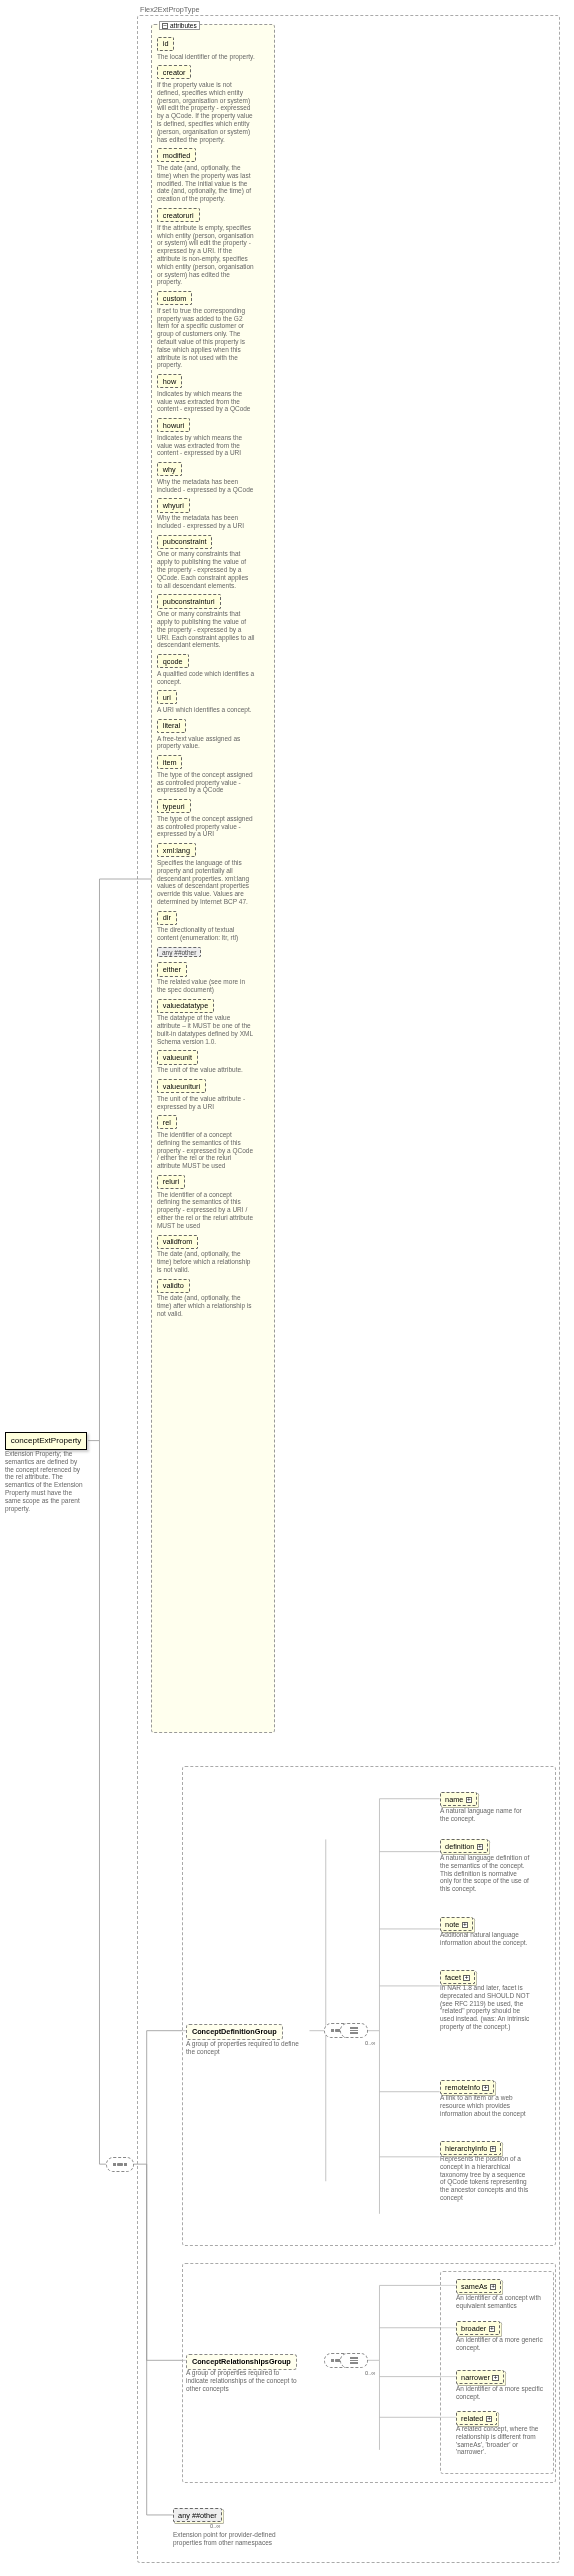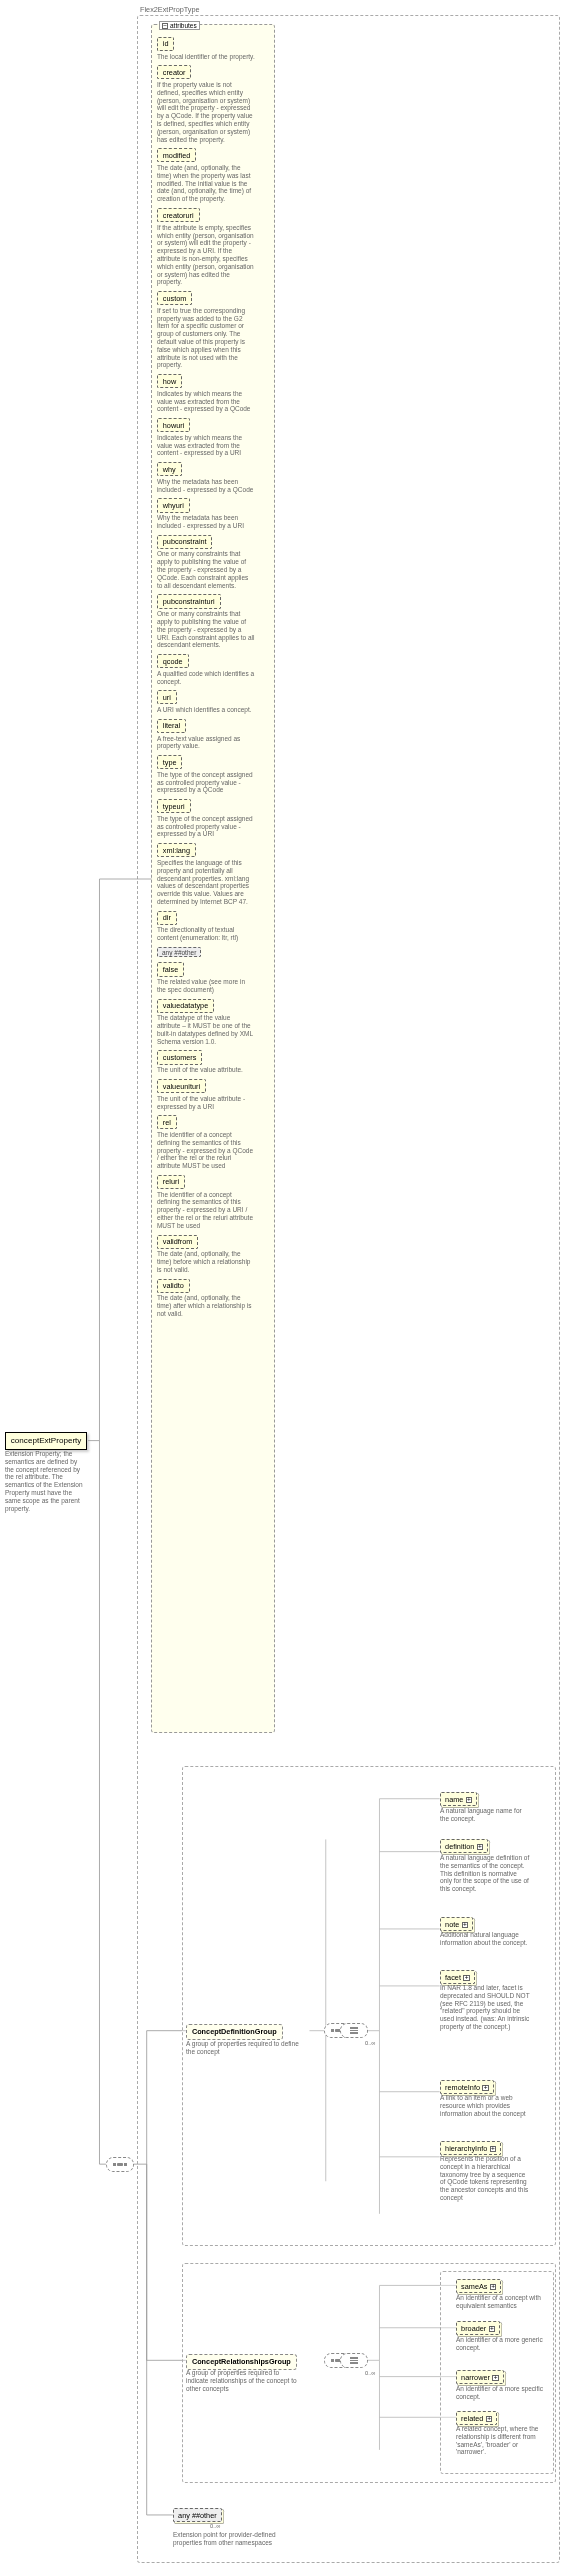--- a/index.html
+++ b/index.html
@@ -208,28 +208,28 @@
         <div class="attr-item dashed"><span class="attr-name">custom</span><span class="attr-desc">If set to true the corresponding property was added to the G2 Item for a specific customer or group of customers only. The default value of this property is false which applies when this attribute is not used with the property.</span></div>
         <div class="attr-item dashed"><span class="attr-name">how</span><span class="attr-desc">Indicates by which means the value was extracted from the content - expressed by a QCode</span></div>
         <div class="attr-item dashed"><span class="attr-name">howuri</span><span class="attr-desc">Indicates by which means the value was extracted from the content - expressed by a URI</span></div>
         <div class="attr-item dashed"><span class="attr-name">why</span><span class="attr-desc">Why the metadata has been included - expressed by a QCode</span></div>
         <div class="attr-item dashed"><span class="attr-name">whyuri</span><span class="attr-desc">Why the metadata has been included - expressed by a URI</span></div>
         <div class="attr-item dashed"><span class="attr-name">pubconstraint</span><span class="attr-desc">One or many constraints that apply to publishing the value of the property - expressed by a QCode. Each constraint applies to all descendant elements.</span></div>
         <div class="attr-item dashed"><span class="attr-name">pubconstrainturi</span><span class="attr-desc">One or many constraints that apply to publishing the value of the property - expressed by a URI. Each constraint applies to all descendant elements.</span></div>
         <div class="attr-item dashed"><span class="attr-name">qcode</span><span class="attr-desc">A qualified code which identifies a concept.</span></div>
         <div class="attr-item dashed"><span class="attr-name">uri</span><span class="attr-desc">A URI which identifies a concept.</span></div>
         <div class="attr-item dashed"><span class="attr-name">literal</span><span class="attr-desc">A free-text value assigned as property value.</span></div>
-        <div class="attr-item dashed"><span class="attr-name">type</span><span class="attr-desc">The type of the concept assigned as controlled property value - expressed by a QCode</span></div>
+        <div class="attr-item dashed"><span class="attr-name">item</span><span class="attr-desc">The type of the concept assigned as controlled property value - expressed by a QCode</span></div>
         <div class="attr-item dashed"><span class="attr-name">typeuri</span><span class="attr-desc">The type of the concept assigned as controlled property value - expressed by a URI</span></div>
         <div class="attr-item dashed"><span class="attr-name">xml:lang</span><span class="attr-desc">Specifies the language of this property and potentially all descendant properties. xml:lang values of descendant properties override this value. Values are determined by Internet BCP 47.</span></div>
         <div class="attr-item dashed"><span class="attr-name">dir</span><span class="attr-desc">The directionality of textual content (enumeration: ltr, rtl)</span></div>
         <div class="attr-item"><span class="any-attr">any ##other</span></div>
-        <div class="attr-item dashed"><span class="attr-name">false</span><span class="attr-desc">The related value (see more in the spec document)</span></div>
+        <div class="attr-item dashed"><span class="attr-name">either</span><span class="attr-desc">The related value (see more in the spec document)</span></div>
         <div class="attr-item dashed"><span class="attr-name">valuedatatype</span><span class="attr-desc">The datatype of the value attribute – it MUST be one of the built-in datatypes defined by XML Schema version 1.0.</span></div>
-        <div class="attr-item dashed"><span class="attr-name">customers</span><span class="attr-desc">The unit of the value attribute.</span></div>
+        <div class="attr-item dashed"><span class="attr-name">valueunit</span><span class="attr-desc">The unit of the value attribute.</span></div>
         <div class="attr-item dashed"><span class="attr-name">valueunituri</span><span class="attr-desc">The unit of the value attribute - expressed by a URI</span></div>
         <div class="attr-item dashed"><span class="attr-name">rel</span><span class="attr-desc">The identifier of a concept defining the semantics of this property - expressed by a QCode / either the rel or the reluri attribute MUST be used</span></div>
         <div class="attr-item dashed"><span class="attr-name">reluri</span><span class="attr-desc">The identifier of a concept defining the semantics of this property - expressed by a URI / either the rel or the reluri attribute MUST be used</span></div>
         <div class="attr-item dashed"><span class="attr-name">validfrom</span><span class="attr-desc">The date (and, optionally, the time) before which a relationship is not valid.</span></div>
         <div class="attr-item dashed"><span class="attr-name">validto</span><span class="attr-desc">The date (and, optionally, the time) after which a relationship is not valid.</span></div>
       </div>
   </div>
 
   <svg class="wires" width="575" height="2576" viewBox="0 0 706 3165">
     <g stroke="#999" stroke-width="1" fill="none">

